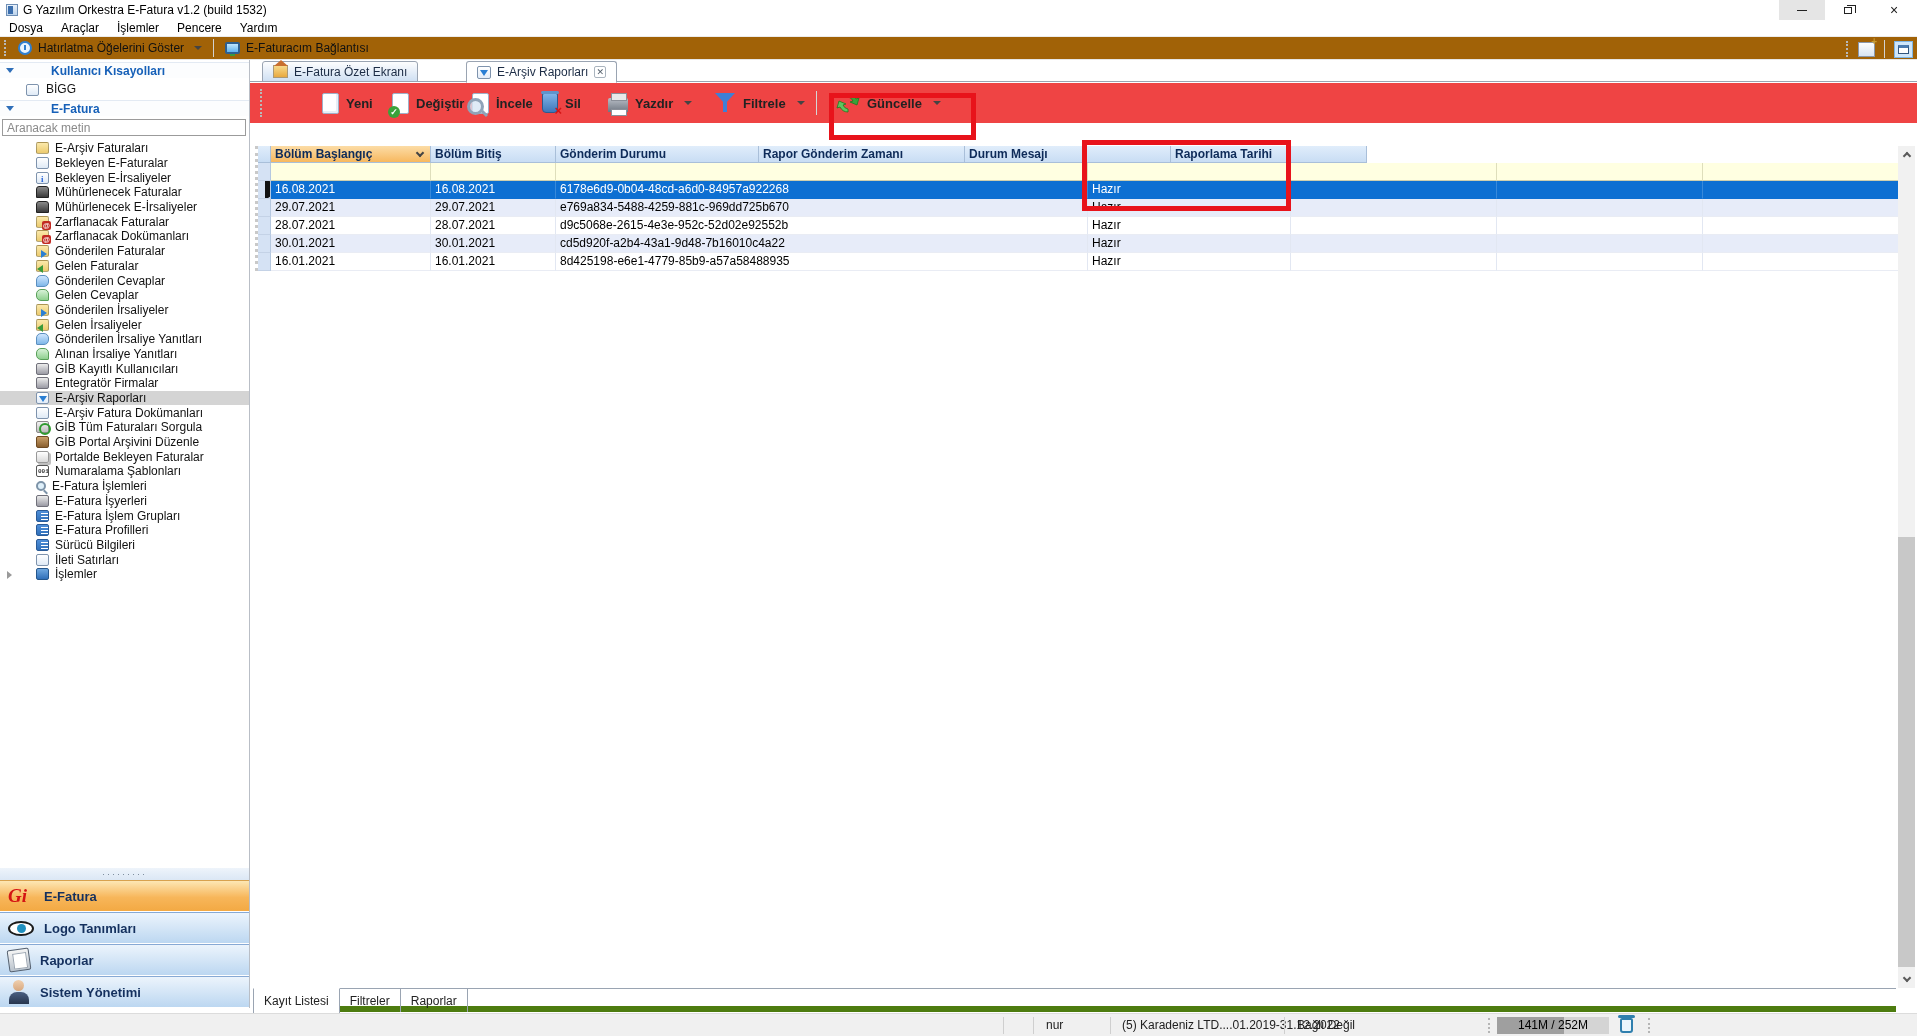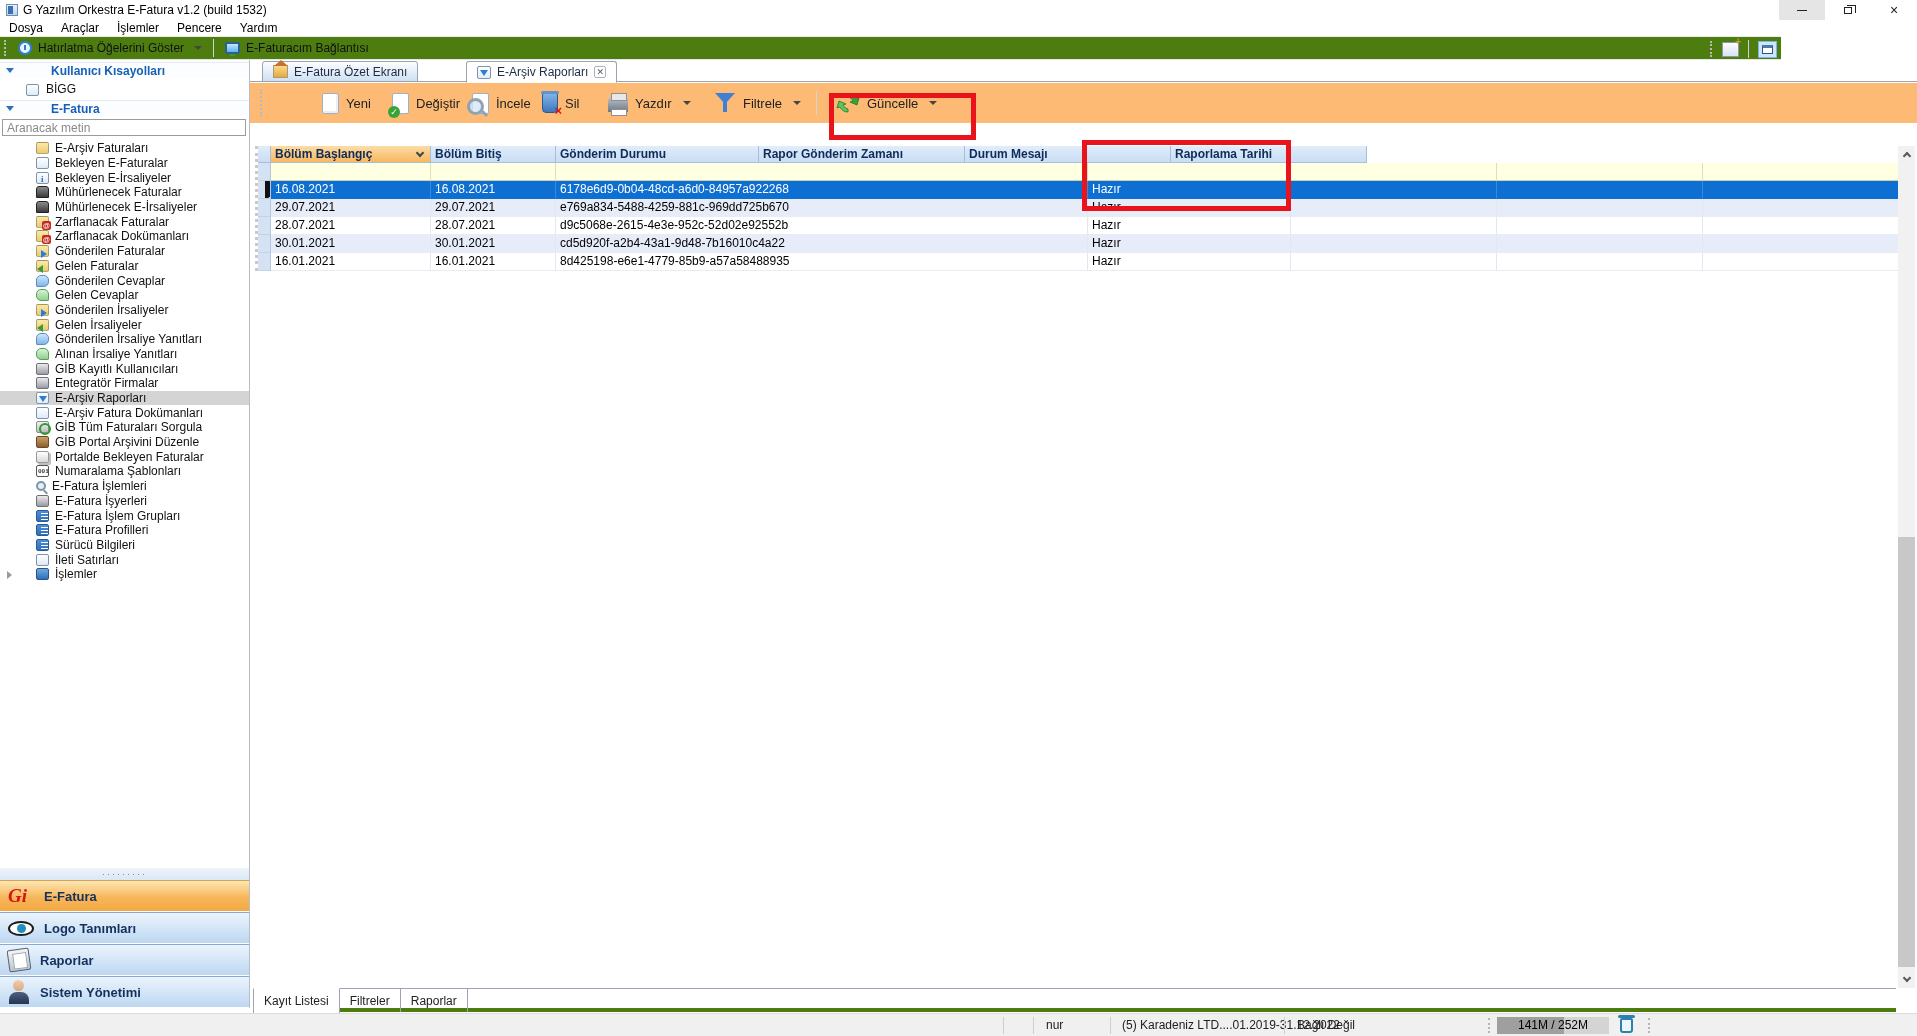--- a/index.html
+++ b/index.html
@@ -18,21 +18,21 @@
   .wb-min i { display:block; width:10px; height:1px; background:#222; }
   .wb-rest i { display:block; width:8px; height:7px; border:1px solid #222; position:relative; background:#fff; }
   .wb-rest i::after { content:""; position:absolute; left:2px; top:-3px; width:8px; height:7px; border:1px solid #222; border-left:none; border-bottom:none; }
   .wb-close { font-size:14px; line-height:20px; }
 
   
   .menubar { position:absolute; left:0; top:20px; width:1917px; height:16px; background:#fff; display:flex; align-items:center; }
   .menu-item { padding:0 9px; font-size:12px; color:#000; }
 
   
-  .apptoolbar { position:absolute; left:0; top:36px; width:1781px; height:24px; background:#4d7c0f; border-top:1px solid #ececec; border-bottom:1px solid #e6e6e6; display:flex; align-items:center; }
+  .apptoolbar { position:absolute; left:0; top:36px; width:1917px; height:24px; background:#a16207; border-top:1px solid #ececec; border-bottom:1px solid #e6e6e6; display:flex; align-items:center; }
   .grip { width:4px; height:16px; margin:0 4px; border-left:2px dotted #b9b9b9; }
   .tb-item { display:flex; align-items:center; gap:6px; padding:0 6px; height:22px; }
   .clock-ico { width:14px; height:14px; border-radius:50%; border:2px solid #2f7fd0; background:#eaf4fd; position:relative; }
   .clock-ico::after { content:""; position:absolute; left:4px; top:2px; width:2px; height:5px; background:#2f7fd0; }
   .mon-ico { width:15px; height:12px; border:2px solid #2e5f8f; background:linear-gradient(#bfe6ff,#5fb3ef); border-radius:2px; position:relative; }
   .mon-ico::after { content:""; position:absolute; left:3px; bottom:-4px; width:5px; height:2px; background:#3a9a3a; }
   .caret { width:0; height:0; border-left:4px solid transparent; border-right:4px solid transparent; border-top:4px solid #444; margin-left:4px; }
   .vsep { width:1px; height:18px; background:#d2d2d2; margin:0 5px; }
   .tb-right { position:absolute; right:4px; top:2px; display:flex; align-items:center; height:20px; }
   .ico-persp { width:17px; height:15px; border:1px solid #8a98ad; background:linear-gradient(#fdfdfd,#d8e4f2); position:relative; margin:0 4px; }
@@ -99,21 +99,21 @@
   .tabbar { position:absolute; left:0; top:0; width:1667px; height:22px; border-bottom:1px solid #9aa4b2; }
   .tab { position:absolute; top:1px; height:21px; display:flex; align-items:center; gap:6px; padding:0 10px; border:1px solid #9aa4b2; border-radius:3px 3px 0 0; font-size:12px; color:#1c2c45; white-space:nowrap; }
   .tab-1 { left:12px; background:linear-gradient(#fdfdfe,#cfe0f3); }
   .tab-2 { left:216px; background:#fff; border-bottom:1px solid #fff; height:22px; z-index:2; }
   .i-home { width:15px; height:13px; background:linear-gradient(#f7d98a,#e8a93f); border:1px solid #a97; position:relative; }
   .i-home::after { content:""; position:absolute; left:0px; top:-6px; border-left:7px solid transparent; border-right:7px solid transparent; border-bottom:6px solid #c96f2f; }
   .i-reptab { width:14px; height:13px; background:linear-gradient(#fff,#e2ecf8); border:1px solid #7e93ad; border-radius:2px; position:relative; }
   .i-reptab::after { content:""; position:absolute; left:2px; top:3px; border:4px solid transparent; border-top:6px solid #2a7fd4; }
   .tab-close { width:12px; height:12px; border:1px solid #aab4be; color:#55606c; font-size:9px; line-height:10px; text-align:center; border-radius:2px; background:#fff; }
 
-  .btoolbar { position:absolute; left:0; top:23px; width:1667px; height:40px; background:#fdba74; }
+  .btoolbar { position:absolute; left:0; top:23px; width:1667px; height:40px; background:#ef4444;font-weight:bold; }
   .btool-grip { position:absolute; left:10px; top:6px; height:28px; border-left:2px dotted #b9b9b9; }
   .tbtn { position:absolute; top:3px; height:34px; display:flex; align-items:center; gap:7px; padding:0 6px; font-size:13px; color:#222; }
   .tbtn-sep { position:absolute; left:566px; top:8px; height:24px; width:1px; background:#d5d5d5; }
   .i-new { width:17px; height:21px; background:#fff; border:1px solid #9fb0c8; border-radius:2px; box-shadow:inset -2px -2px 0 #e8eef6; }
   .i-edit { width:17px; height:21px; background:#fff; border:1px solid #9fb0c8; border-radius:2px; position:relative; }
   .i-edit::after { content:"\2713"; position:absolute; left:-5px; bottom:-5px; color:#fff; background:#3aa23a; width:12px; height:12px; border-radius:50%; font-size:9px; line-height:12px; text-align:center; }
   .i-inspect { width:17px; height:21px; background:#fff; border:1px solid #9fb0c8; border-radius:2px; position:relative; }
   .i-inspect::before { content:""; position:absolute; left:-6px; top:4px; width:11px; height:11px; border:3px solid #8fa3b8; border-radius:50%; background:rgba(215,230,245,.8); }
   .i-inspect::after { content:""; position:absolute; left:8px; top:18px; width:7px; height:3px; background:#8fa3b8; transform:rotate(45deg); }
   .i-del { width:16px; height:20px; background:linear-gradient(#7fb3e8,#3f77b9); border:1px solid #2d5a90; border-radius:2px 2px 4px 4px; position:relative; }
@@ -152,21 +152,21 @@
 
   
   .vscroll { position:absolute; left:1648px; top:86px; width:17px; height:842px; background:#f1f1f1; }
   .vs-up, .vs-down { position:absolute; left:0; width:17px; height:17px; display:flex; align-items:center; justify-content:center; }
   .vs-up { top:0; } .vs-down { bottom:0; }
   .vs-up i { width:6px; height:6px; border-left:2px solid #5a5a5a; border-top:2px solid #5a5a5a; transform:rotate(45deg); margin-top:3px; }
   .vs-down i { width:6px; height:6px; border-right:2px solid #5a5a5a; border-bottom:2px solid #5a5a5a; transform:rotate(45deg); margin-bottom:3px; }
   .vs-thumb { position:absolute; left:0; top:391px; width:17px; height:430px; background:#c8c8c8; }
 
   
-  .bottabs { position:absolute; left:3px; top:928px; width:1643px; height:24px; border-top:1px solid #9aa4b2; border-bottom:4px solid #4d7c0f; display:flex; }
+  .bottabs { position:absolute; left:3px; top:928px; width:1643px; height:24px; border-top:1px solid #9aa4b2; border-bottom:6px solid #4d7c0f; display:flex; }
   .btab { height:23px; padding:0 10px; display:flex; align-items:center; font-size:12px; color:#222; border-right:1px solid #9aa4b2; }
   .btab.active { background:#fff; border-left:1px solid #9aa4b2; margin-top:-1px; height:25px; border-top:1px solid #fff; z-index:2; }
 
   
   .statusbar { position:absolute; left:0; top:1013px; width:1917px; height:23px; background:#f0f0f0; border-top:1px solid #dcdcdc; font-size:12px; color:#222; }
   .sb-sep { position:absolute; top:3px; width:1px; height:17px; background:#cfcfcf; }
   .sb-text { position:absolute; top:0; line-height:22px; white-space:nowrap; }
   .sb-grip { position:absolute; top:4px; height:15px; border-left:2px dotted #b5b5b5; }
   .gauge { position:absolute; left:1497px; top:3px; width:112px; height:17px; background:#d4d4d4; }
   .gauge-fill { position:absolute; left:0; top:0; height:17px; width:60%; background:#9f9f9f; }

